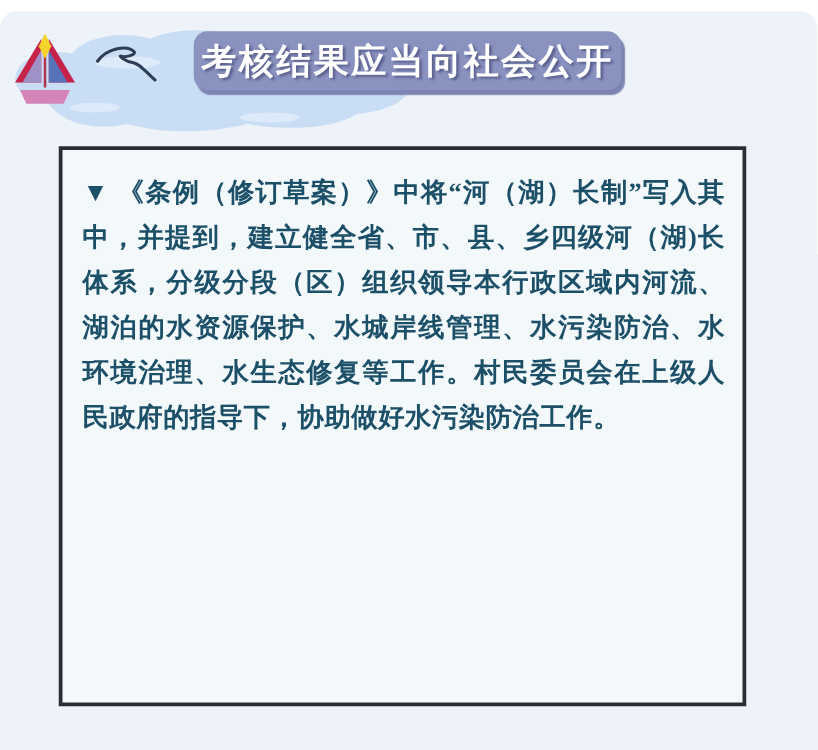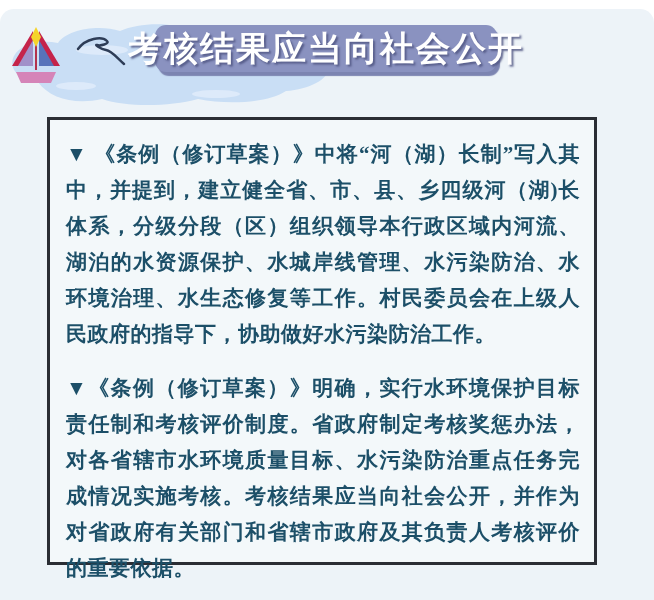--- a/index.html
+++ b/index.html
@@ -51,21 +51,21 @@
     height: 47px;
     background: var(--banner-bg, #8a92c0);
     border-radius: 11px;
     box-shadow: 3px 4px 1px var(--banner-shadow, #7c84b1);
     display: flex;
     align-items: center;
     justify-content: center;
   }
   .banner-title {
     color: var(--banner-text, #ffffff);
-    font-size: 34px;
+    font-size: 28px;
     font-weight: bold;
     letter-spacing: 2px;
     text-shadow: 2px 2px 2px rgba(80, 86, 130, 0.85);
     white-space: nowrap;
     font-family: Liberation Serif, serif;
   }
   .content-box {
     position: absolute;
     left: 47px;
     top: 117px;
@@ -117,16 +117,15 @@
   <svg class="squiggle" viewBox="0 0 52 30" aria-hidden="true">
     <path d="M2,13 C10,2 26,0 31,5 C34,8 24,10 21,9 C18,8 24,13 30,14 C36,15 40,21 48,28" fill="none" style="stroke: var(--squiggle, #2e3d57);" stroke-width="2.4" stroke-linecap="round"></path>
   </svg>
 
   <div class="banner">
     <span class="banner-title">考核结果应当向社会公开</span>
   </div>
 
   <div class="content-box">
     <p class="paragraph">▼ 《条例（修订草案）》中将“河（湖）长制”写入其中，并提到，建立健全省、市、县、乡四级河（湖)长体系，分级分段（区）组织领导本行政区域内河流、湖泊的水资源保护、水城岸线管理、水污染防治、水环境治理、水生态修复等工作。村民委员会在上级人民政府的指导下，协助做好水污染防治工作。</p>
-    <p class="paragraph">▼《条例（修订草案）》明确，实行水环境保护目标责任制和考核评价制度。省政府制定考核奖惩办法，对各省辖市水环境质量目标、水污染防治重点任务完成情况实施考核。考核结果应当向社会公开，并作为对省政府有关部门和省辖市政府及其负责人考核评价的重要依据。</p>
   </div>
 
 </div>
 
 </body></html>

